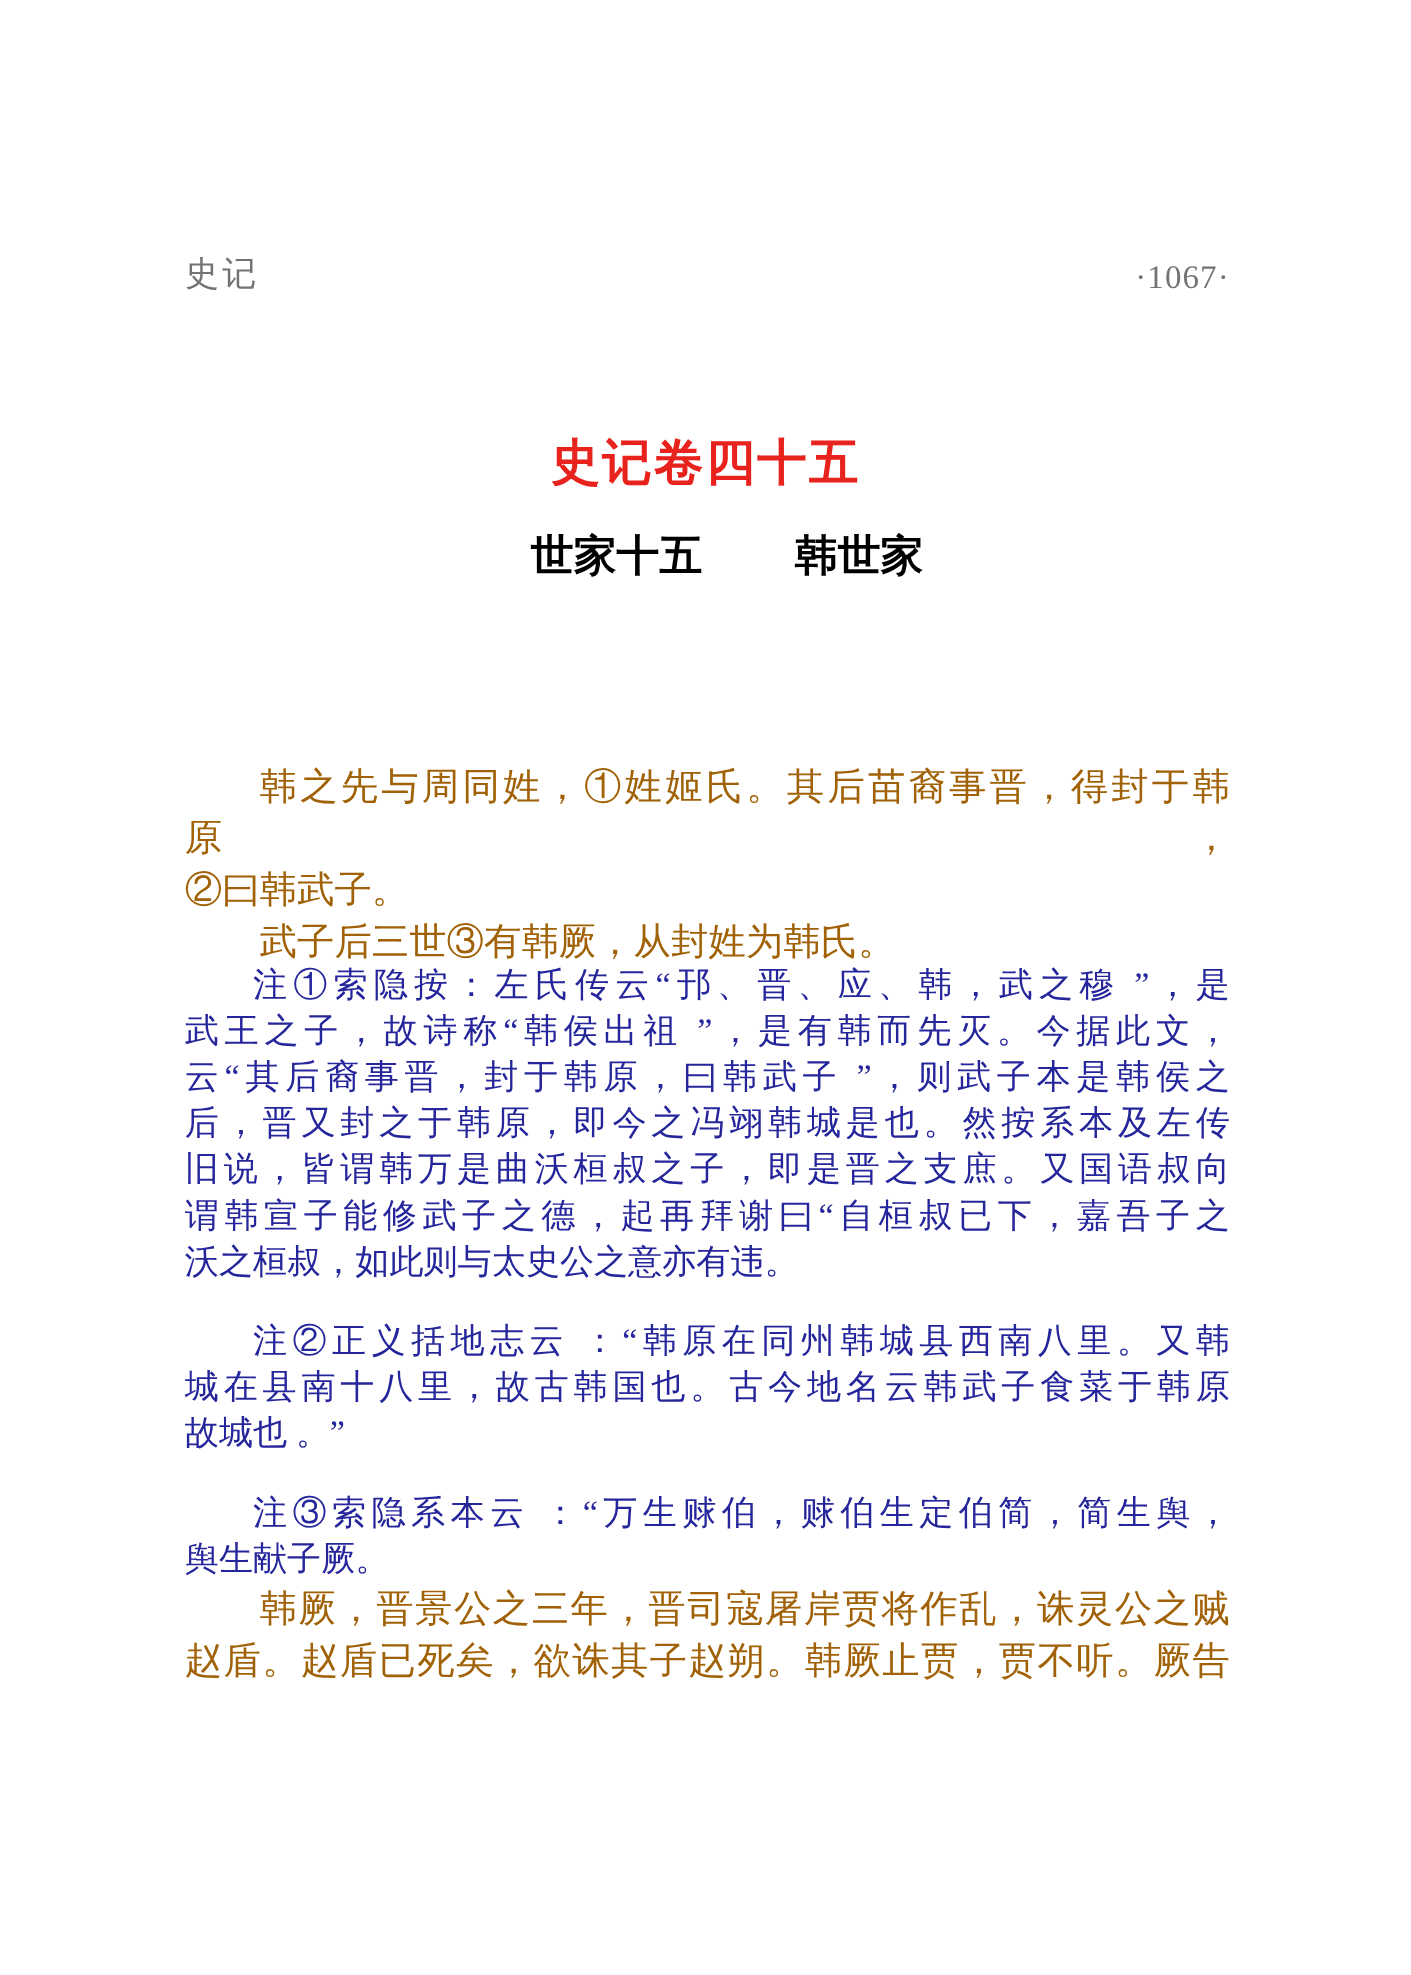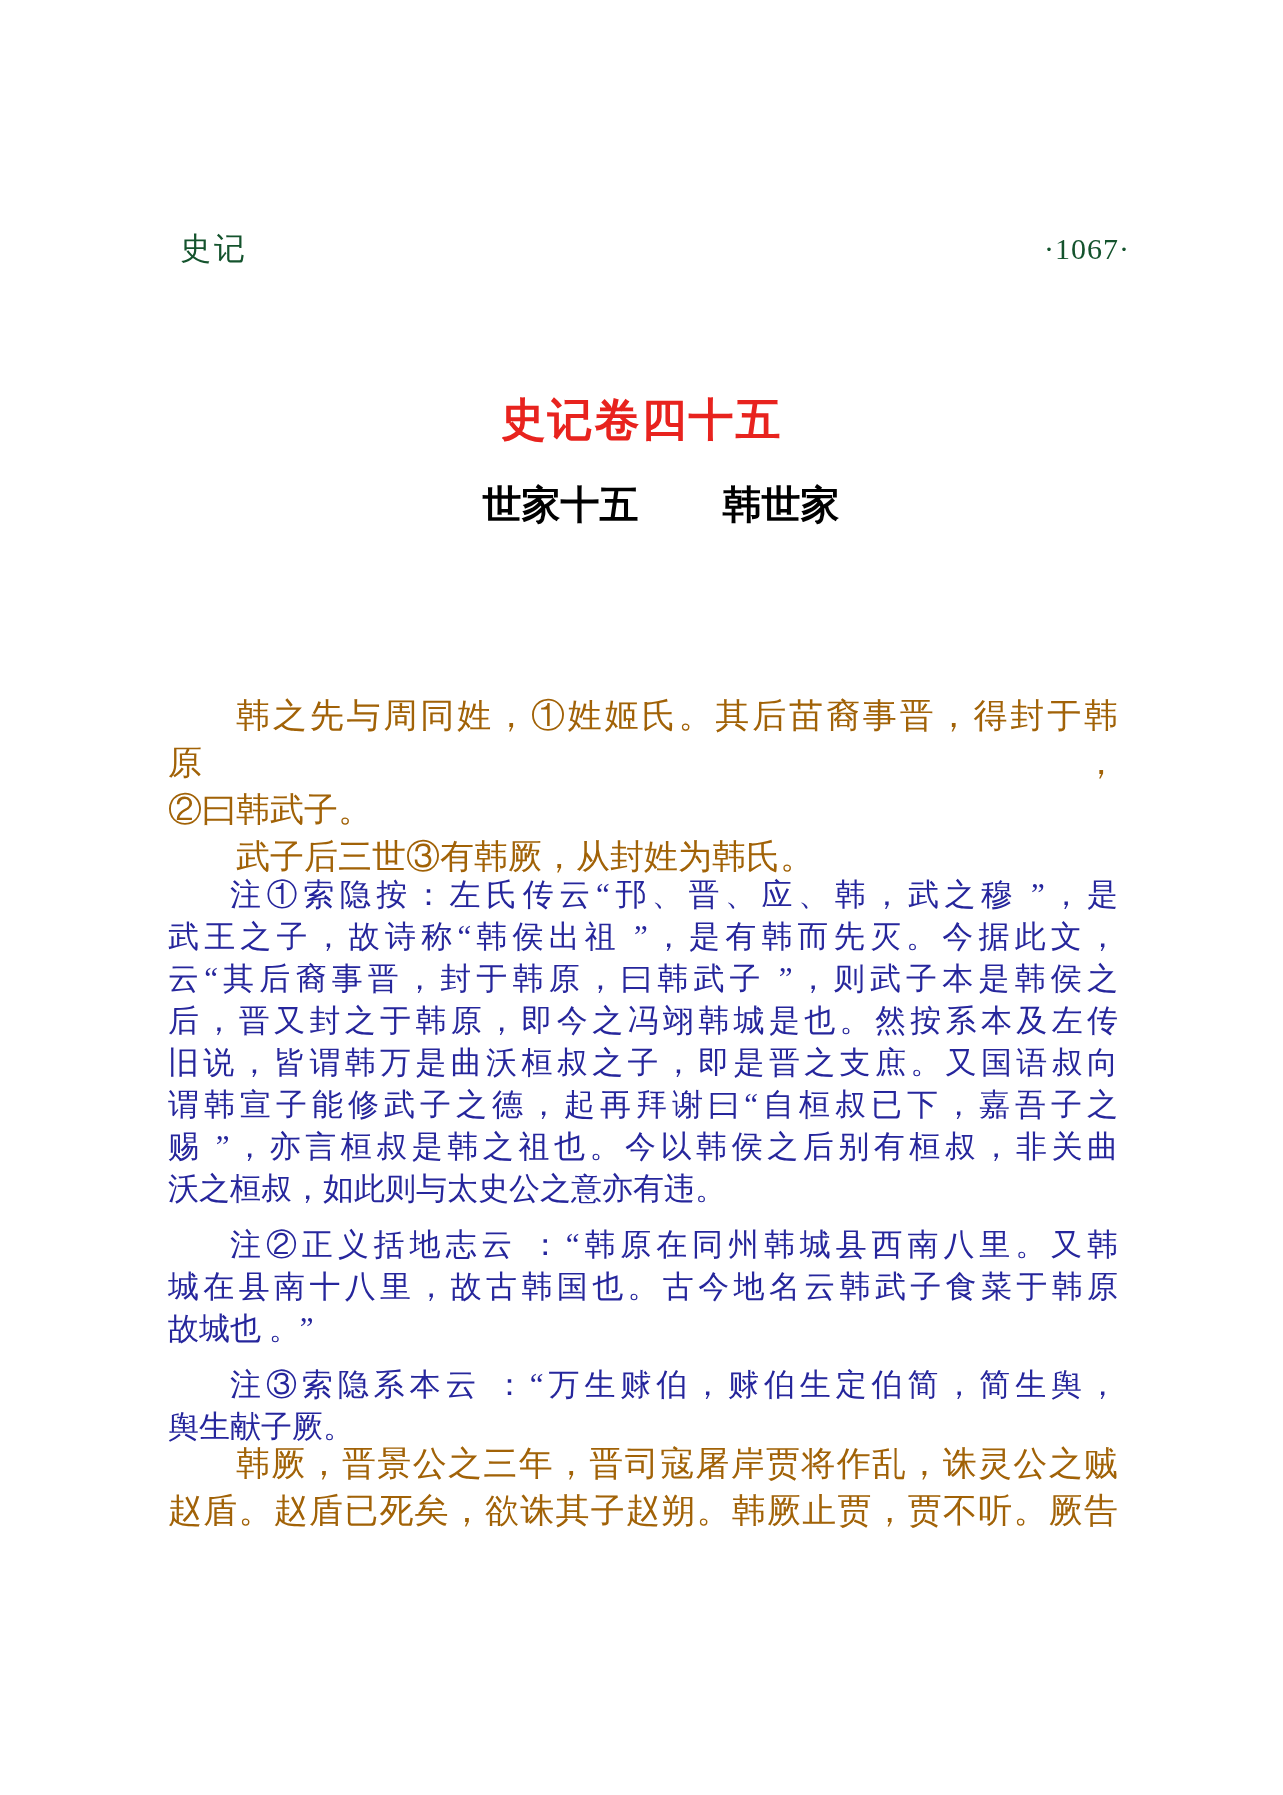--- a/index.html
+++ b/index.html
@@ -6,28 +6,28 @@
   .page {
     position: relative;
     width: 1283px;
     height: 1795px;
     background: #ffffff;
     font-family: "Liberation Serif", serif;
     overflow: hidden;
   }
   .page-header {
     position: absolute;
-    left: 180px;
+    left: 168px;
     width: 950px;
     top: 228px;
     display: flex;
     justify-content: space-between;
-    align-items: center;
+    align-items: flex-end;
     font-size: 31px;
-    color: #14532d;
+    color: #737373;
   }
   .book-title { letter-spacing: 3px; }
   .page-number { font-size: 30px; letter-spacing: 1px; margin-left: 36px; }
   .chapter-title {
     position: absolute;
     left: 0; right: 0;
     top: 390px;
     text-align: center;
     font-family: "Liberation Sans", sans-serif;
     font-weight: 700;
@@ -63,21 +63,21 @@
     line-height: 42px;
   }
   .line {
     text-align: justify;
     text-align-last: justify;
   }
   .line.short { text-align-last: left; }
   .line.indent { text-indent: 2em; }
   #para1 { top: 692px; }
   #notes { top: 874px; }
-  .para-note + .para-note { margin-top: 14px; }
+  .para-note + .para-note { margin-top: 30px; }
   #para2 { top: 1440px; }
 </style>
 </head>
 <body>
 
 <div class="page">
 
   <div class="page-header">
     <span class="book-title">史记</span>
     <span class="page-number">·1067·</span>
@@ -97,21 +97,20 @@
 
   <div id="notes" class="text-block">
 
     <div class="para-note">
       <div class="line indent">注①索隐按：左氏传云“邘、晋、应、韩，武之穆 ”，是</div>
       <div class="line">武王之子，故诗称“韩侯出祖 ”，是有韩而先灭。今据此文，</div>
       <div class="line">云“其后裔事晋，封于韩原，曰韩武子 ”，则武子本是韩侯之</div>
       <div class="line">后，晋又封之于韩原，即今之冯翊韩城是也。然按系本及左传</div>
       <div class="line">旧说，皆谓韩万是曲沃桓叔之子，即是晋之支庶。又国语叔向</div>
       <div class="line">谓韩宣子能修武子之德，起再拜谢曰“自桓叔已下，嘉吾子之</div>
-      <div class="line">赐 ”，亦言桓叔是韩之祖也。今以韩侯之后别有桓叔，非关曲</div>
       <div class="line short">沃之桓叔，如此则与太史公之意亦有违。</div>
     </div>
 
     <div class="para-note">
       <div class="line indent">注②正义括地志云 ：“韩原在同州韩城县西南八里。又韩</div>
       <div class="line">城在县南十八里，故古韩国也。古今地名云韩武子食菜于韩原</div>
       <div class="line short">故城也 。”</div>
     </div>
 
     <div class="para-note">

